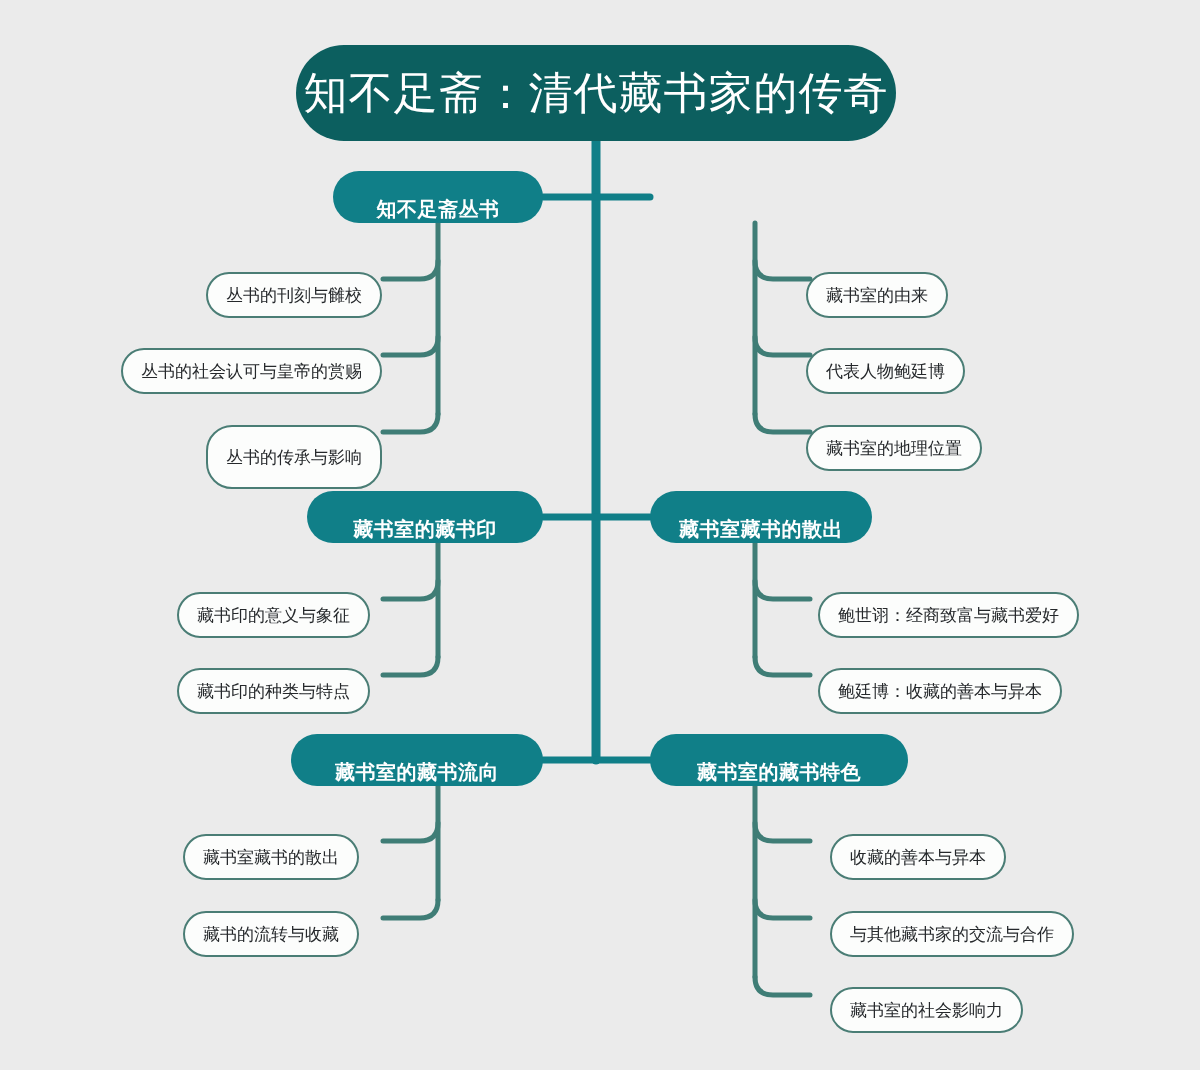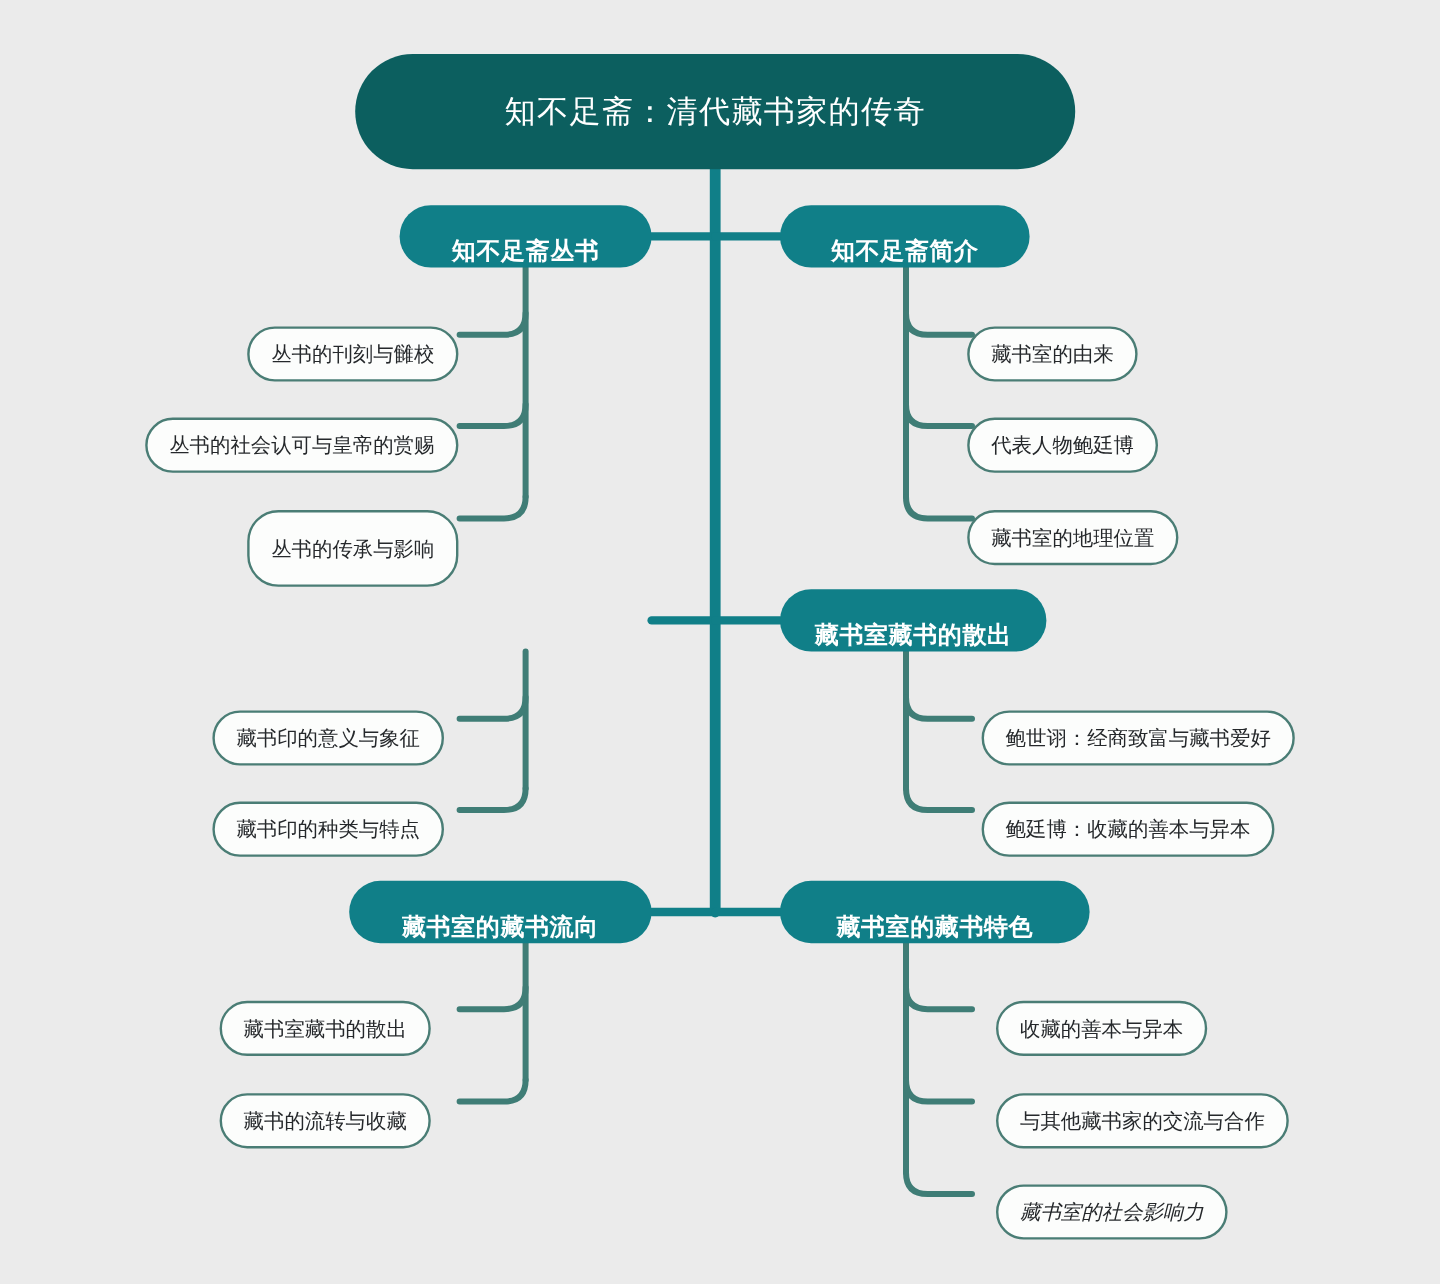--- a/index.html
+++ b/index.html
@@ -33,21 +33,21 @@
     display: flex;
     align-items: center;
     justify-content: center;
     white-space: nowrap;
   }
   
   .node-root {
     background: #0c5f5f;
     color: #ffffff;
     border-radius: 48px;
-    font-size: 26px;
+    font-size: 44px;
     font-weight: 400;
     letter-spacing: 1px;
     padding: 0 34px;
     height: 96px;
     z-index: 3;
   }
   
   .node-branch {
     background: #107f88;
     color: #ffffff;
@@ -120,33 +120,33 @@
   <div class="node node-leaf" style="right:818px; top:256px; height:46px;">
     <span>丛书的刊刻与雠校</span>
   </div>
   <div class="node node-leaf" style="right:818px; top:332px; height:46px;justify-content:flex-end;">
     <span>丛书的社会认可与皇帝的赏赐</span>
   </div>
   <div class="node node-leaf" style="right:818px; top:409px; height:64px;">
     <span>丛书的传承与影响</span>
   </div>
 
-  <div class="node node-branch" style="left:650px; top:171px; width:208px; height:52px;">
-    <span>知不足斋简介</span>
-  </div>
   <div class="node node-leaf" style="left:806px; top:256px; height:46px;">
     <span>藏书室的由来</span>
   </div>
   <div class="node node-leaf" style="left:806px; top:332px; height:46px;">
     <span>代表人物鲍廷博</span>
   </div>
   <div class="node node-leaf" style="left:806px; top:409px; height:46px;">
     <span>藏书室的地理位置</span>
   </div>
 
+  <div class="node node-branch" style="left:307px; top:491px; width:236px; height:52px;">
+    <span>藏书室的藏书印</span>
+  </div>
   <div class="node node-leaf" style="right:830px; top:576px; height:46px;">
     <span>藏书印的意义与象征</span>
   </div>
   <div class="node node-leaf" style="right:830px; top:652px; height:46px;">
     <span>藏书印的种类与特点</span>
   </div>
 
   <div class="node node-branch" style="left:650px; top:491px; width:222px; height:52px;">
     <span>藏书室藏书的散出</span>
   </div>
@@ -169,17 +169,17 @@
 
   <div class="node node-branch" style="left:650px; top:734px; width:258px; height:52px;">
     <span>藏书室的藏书特色</span>
   </div>
   <div class="node node-leaf" style="left:830px; top:818px; height:46px;">
     <span>收藏的善本与异本</span>
   </div>
   <div class="node node-leaf" style="left:830px; top:895px; height:46px;">
     <span>与其他藏书家的交流与合作</span>
   </div>
-  <div class="node node-leaf" style="left:830px; top:971px; height:46px;font-style:italic;">
+  <div class="node node-leaf" style="left:830px; top:971px; height:46px;">
     <span>藏书室的社会影响力</span>
   </div>
 
 </div>
 
 </body></html>

